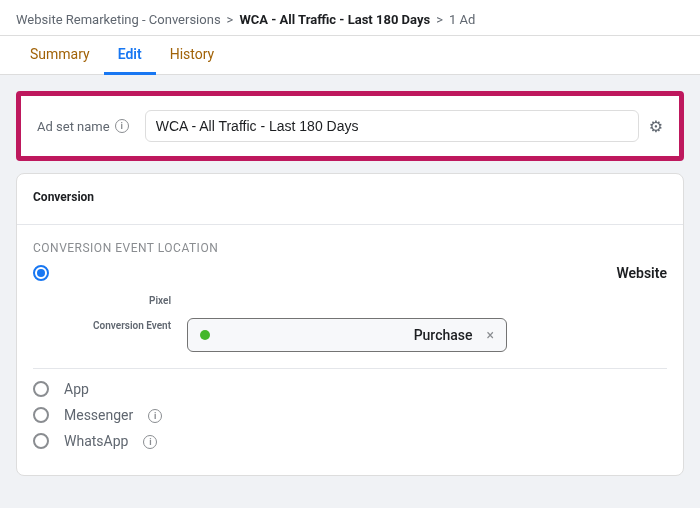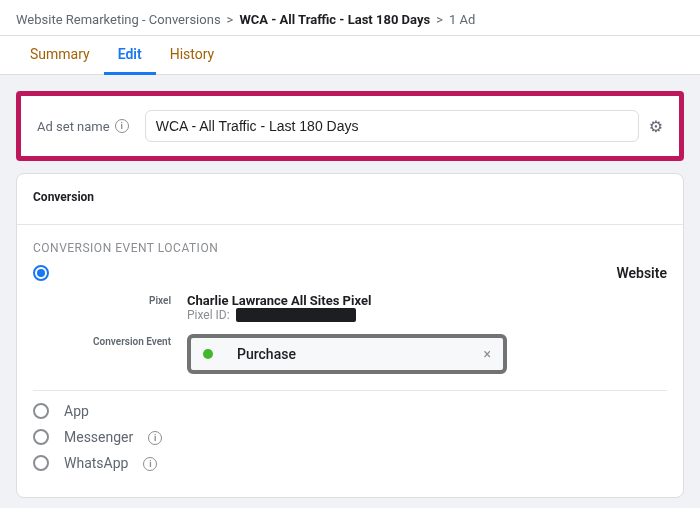--- a/index.html
+++ b/index.html
@@ -221,28 +221,29 @@
     .pixel-id-redacted {
       background: #1c1e21;
       border-radius: 2px;
       height: 14px;
       width: 120px;
       display: inline-block;
     }
     .conv-event-box {
       display: flex;
       align-items: center;
-      gap: 24px;
-      border: 4px solid #737373;
+      gap: 6px;
+      border: 1px solid #737373;
       border-radius: 6px;
       padding: 8px 12px;
       background: #f7f8fa;
       min-width: 200px;
       flex: 1;
       max-width: 320px;
+      text-align: right;
     }
     .green-dot {
       width: 10px;
       height: 10px;
       border-radius: 50%;
       background: #42b72a;
       flex-shrink: 0;
     }
     .conv-event-label {
       font-size: 14px;
@@ -307,27 +308,20 @@
 
       <div class="radio-option">
         <div class="radio-circle selected"></div>
         <span class="radio-label">Website</span>
       </div>
 
       <div class="pixel-section">
 
         <div class="pixel-row">
           <div class="pixel-row-label">Pixel</div>
-          <div class="pixel-info">
-            <span class="pixel-name">Charlie Lawrance All Sites Pixel</span>
-            <div class="pixel-id-row">
-              <span>Pixel ID:</span>
-              <span class="pixel-id-redacted"></span>
-            </div>
-          </div>
         </div>
 
         <div class="pixel-row">
           <div class="pixel-row-label">Conversion Event</div>
           <div class="conv-event-box">
             <div class="green-dot"></div>
             <span class="conv-event-label">Purchase</span>
             <span class="conv-event-close">×</span>
           </div>
         </div>

